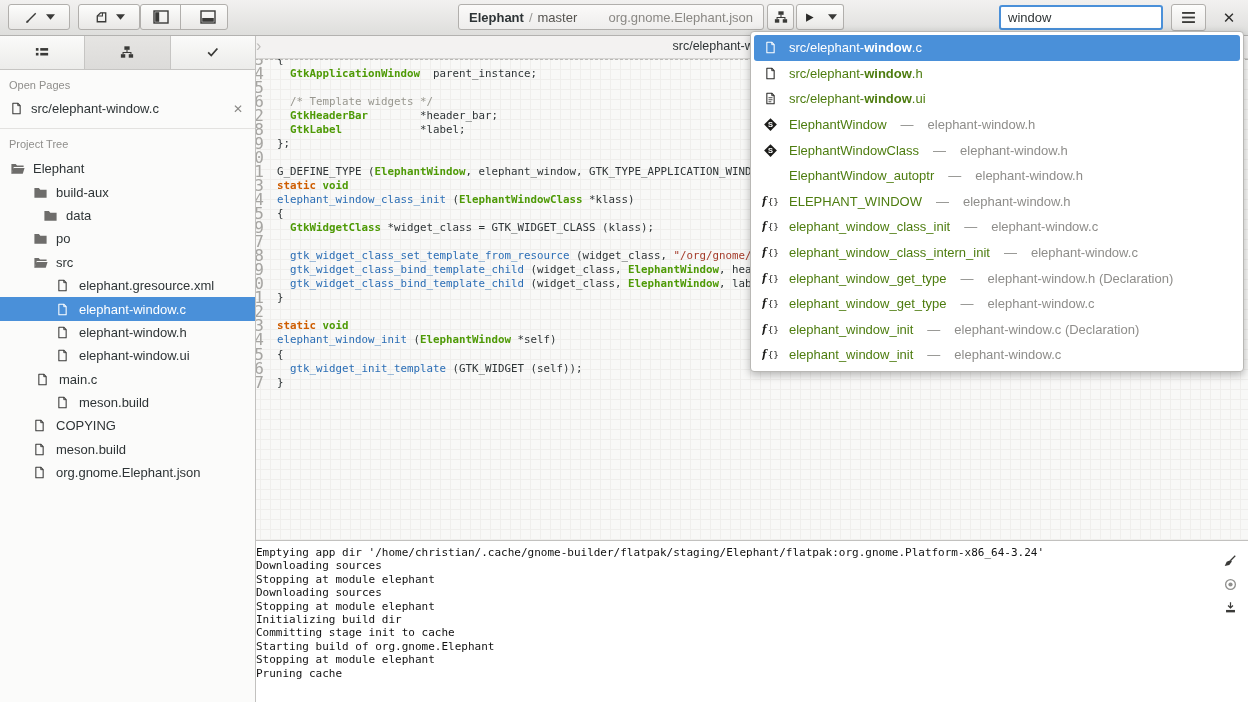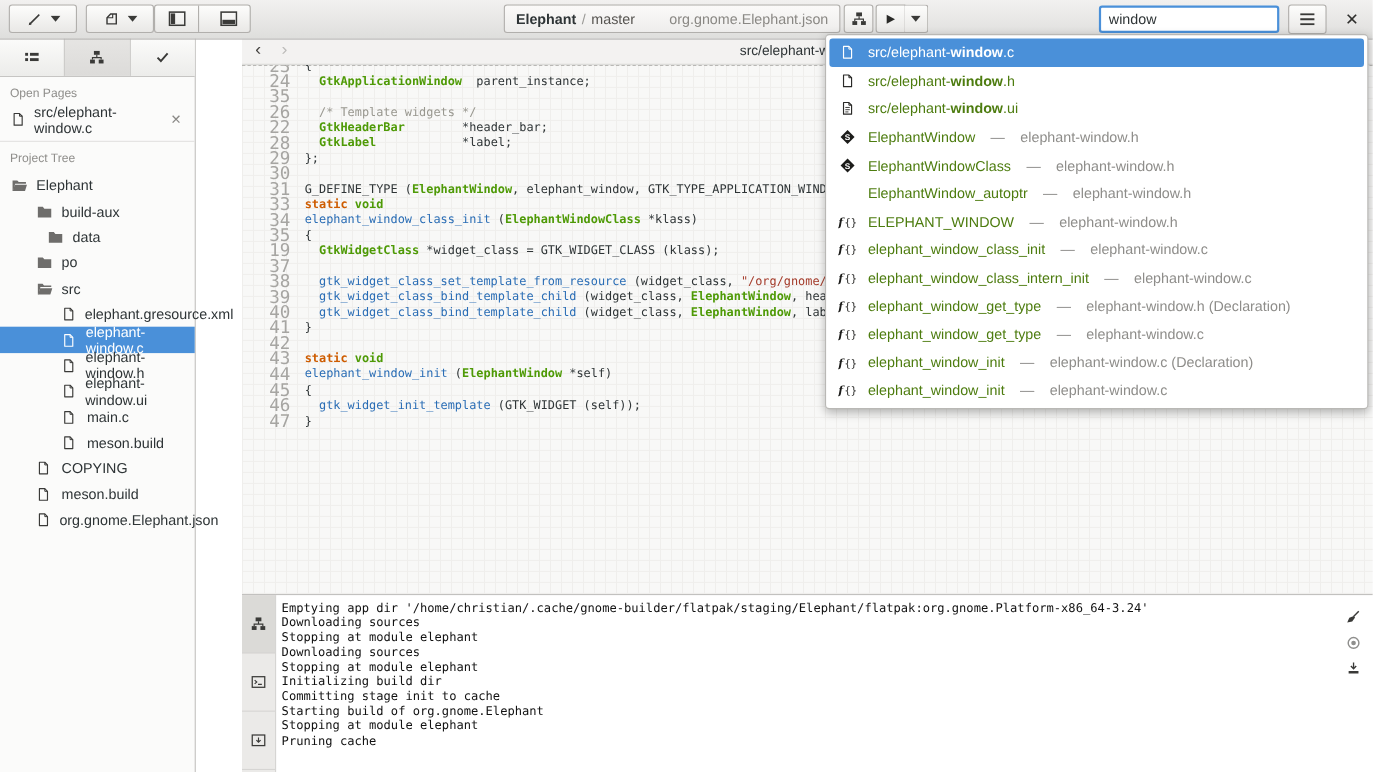--- a/index.html
+++ b/index.html
@@ -29,21 +29,21 @@
   .breadcrumb .config{font-size:13px;color:#8a8884;}
   .btn-buildcfg{left:767px;width:27px;}
   .btn-run{left:796px;width:27px;border-top-right-radius:0;border-bottom-right-radius:0;}
   .btn-run-caret{left:822px;width:22px;border-left:none;border-top-left-radius:0;border-bottom-left-radius:0;}
   .search-entry{position:absolute;left:999px;top:5px;width:164px;height:25px;box-sizing:border-box;
     border:2px solid #4a90d9;border-radius:3px;background:#fff;font-family:"Liberation Sans",sans-serif;
     font-size:13px;color:#2e3436;padding:0 7px;outline:none;}
   .btn-menu{left:1171px;width:35px;height:27px;}
   .btn-close{left:1214px;width:30px;height:27px;font-size:15px;color:#2f2f2d;}
   
-  .sidebar{position:absolute;left:0;top:35px;bottom:0;width:178px;background:#fbfbfa;
+  .sidebar{position:absolute;left:0;top:35px;bottom:0;width:256px;background:#fbfbfa;
     border-right:1px solid #c2c1bf;box-sizing:border-box;z-index:2;}
   .side-tabs{display:flex;height:34px;border-bottom:1px solid #c6c5c3;}
   .side-tab{flex:1;display:flex;align-items:center;justify-content:center;
     background:linear-gradient(#fbfbfa,#ececea);border-right:1px solid #c6c5c3;}
   .side-tab:last-child{border-right:none;}
   .side-tab.active{background:linear-gradient(#e6e5e3,#dcdbd9);}
   .section-label{font-size:11px;color:#8f8e8b;padding:9px 9px 5px 9px;}
   .open-page{height:25px;display:flex;align-items:center;padding:0 10px;gap:8px;}
   .open-page .lbl{font-size:13px;color:#2e3436;flex:1;}
   .open-page .x{color:#8a8986;font-size:12px;padding:0 2px;}
@@ -318,21 +318,21 @@
       </div>
       <div class="trow" style="padding-left: 56px;">
         <span class="ic">
           <svg viewBox="0 0 16 16" width="13" height="13">
             <path d="M3.5 1.5h6l3 3v10h-9z" fill="none" stroke="#3a3a38" stroke-width="1.3" stroke-linejoin="round"></path>
             <path d="M9.5 1.5v3h3" fill="none" stroke="#3a3a38" stroke-width="1.1"></path>
           </svg>
         </span>
         <span>elephant-window.ui</span>
       </div>
-      <div class="trow" style="padding-left: 56px;">
+      <div class="trow" style="padding-left: 36px;">
         <span class="ic">
           <svg viewBox="0 0 16 16" width="13" height="13">
             <path d="M3.5 1.5h6l3 3v10h-9z" fill="none" stroke="#3a3a38" stroke-width="1.3" stroke-linejoin="round"></path>
             <path d="M9.5 1.5v3h3" fill="none" stroke="#3a3a38" stroke-width="1.1"></path>
           </svg>
         </span>
         <span>main.c</span>
       </div>
       <div class="trow" style="padding-left: 56px;">
         <span class="ic">

